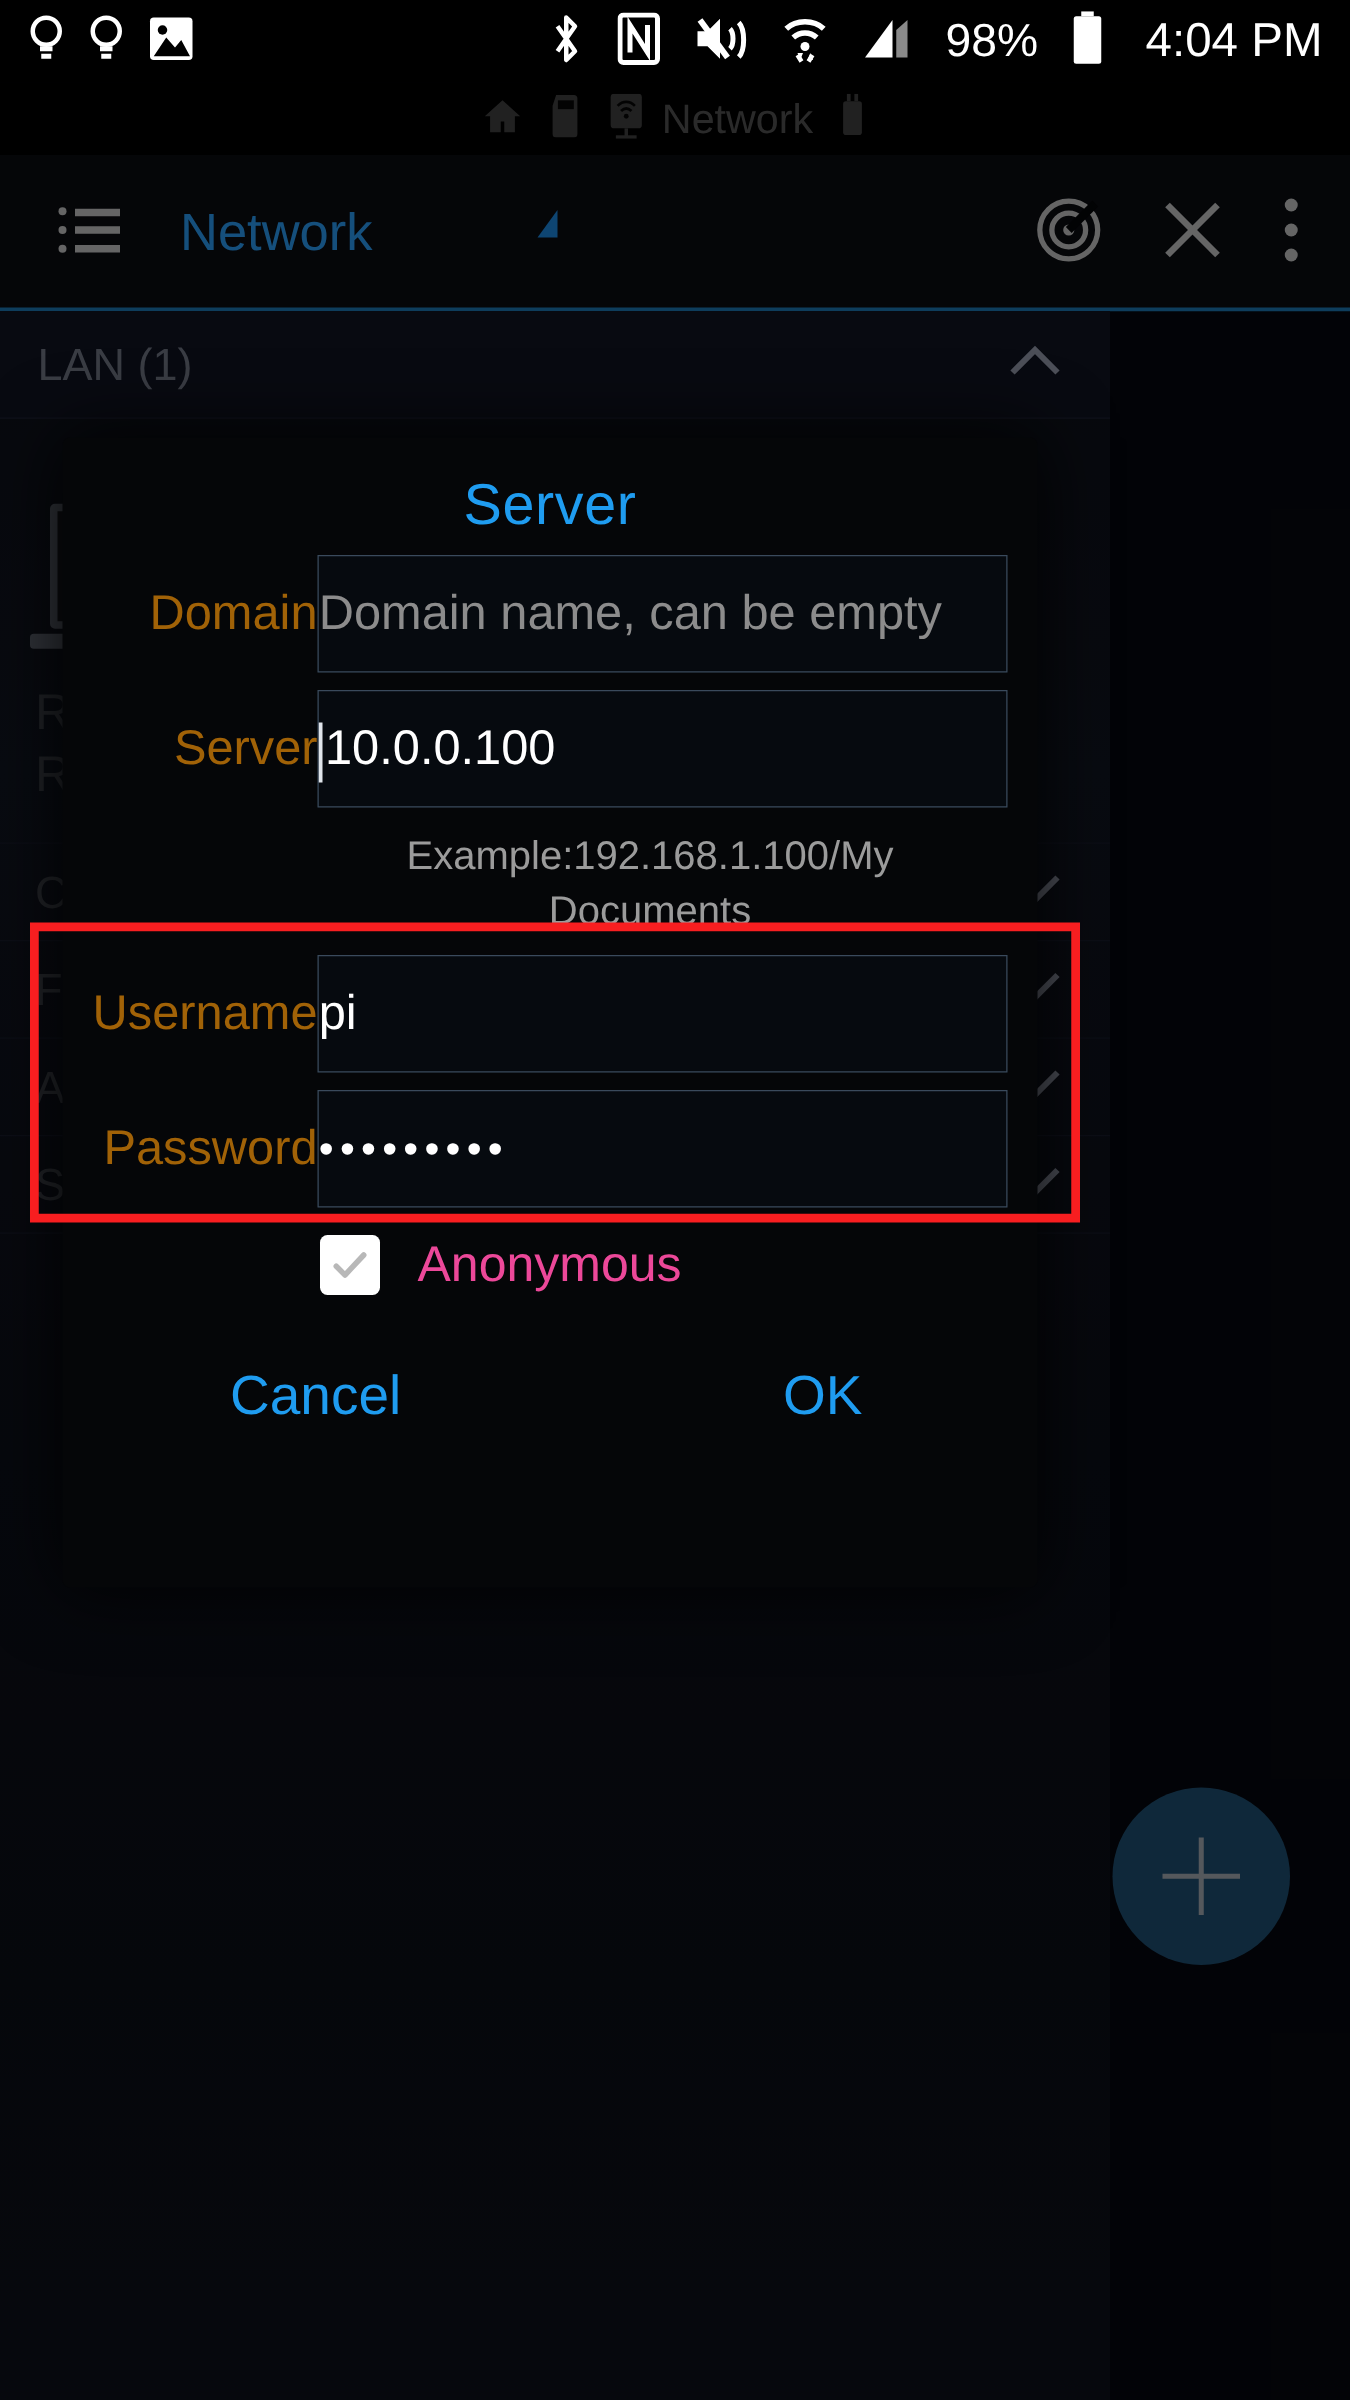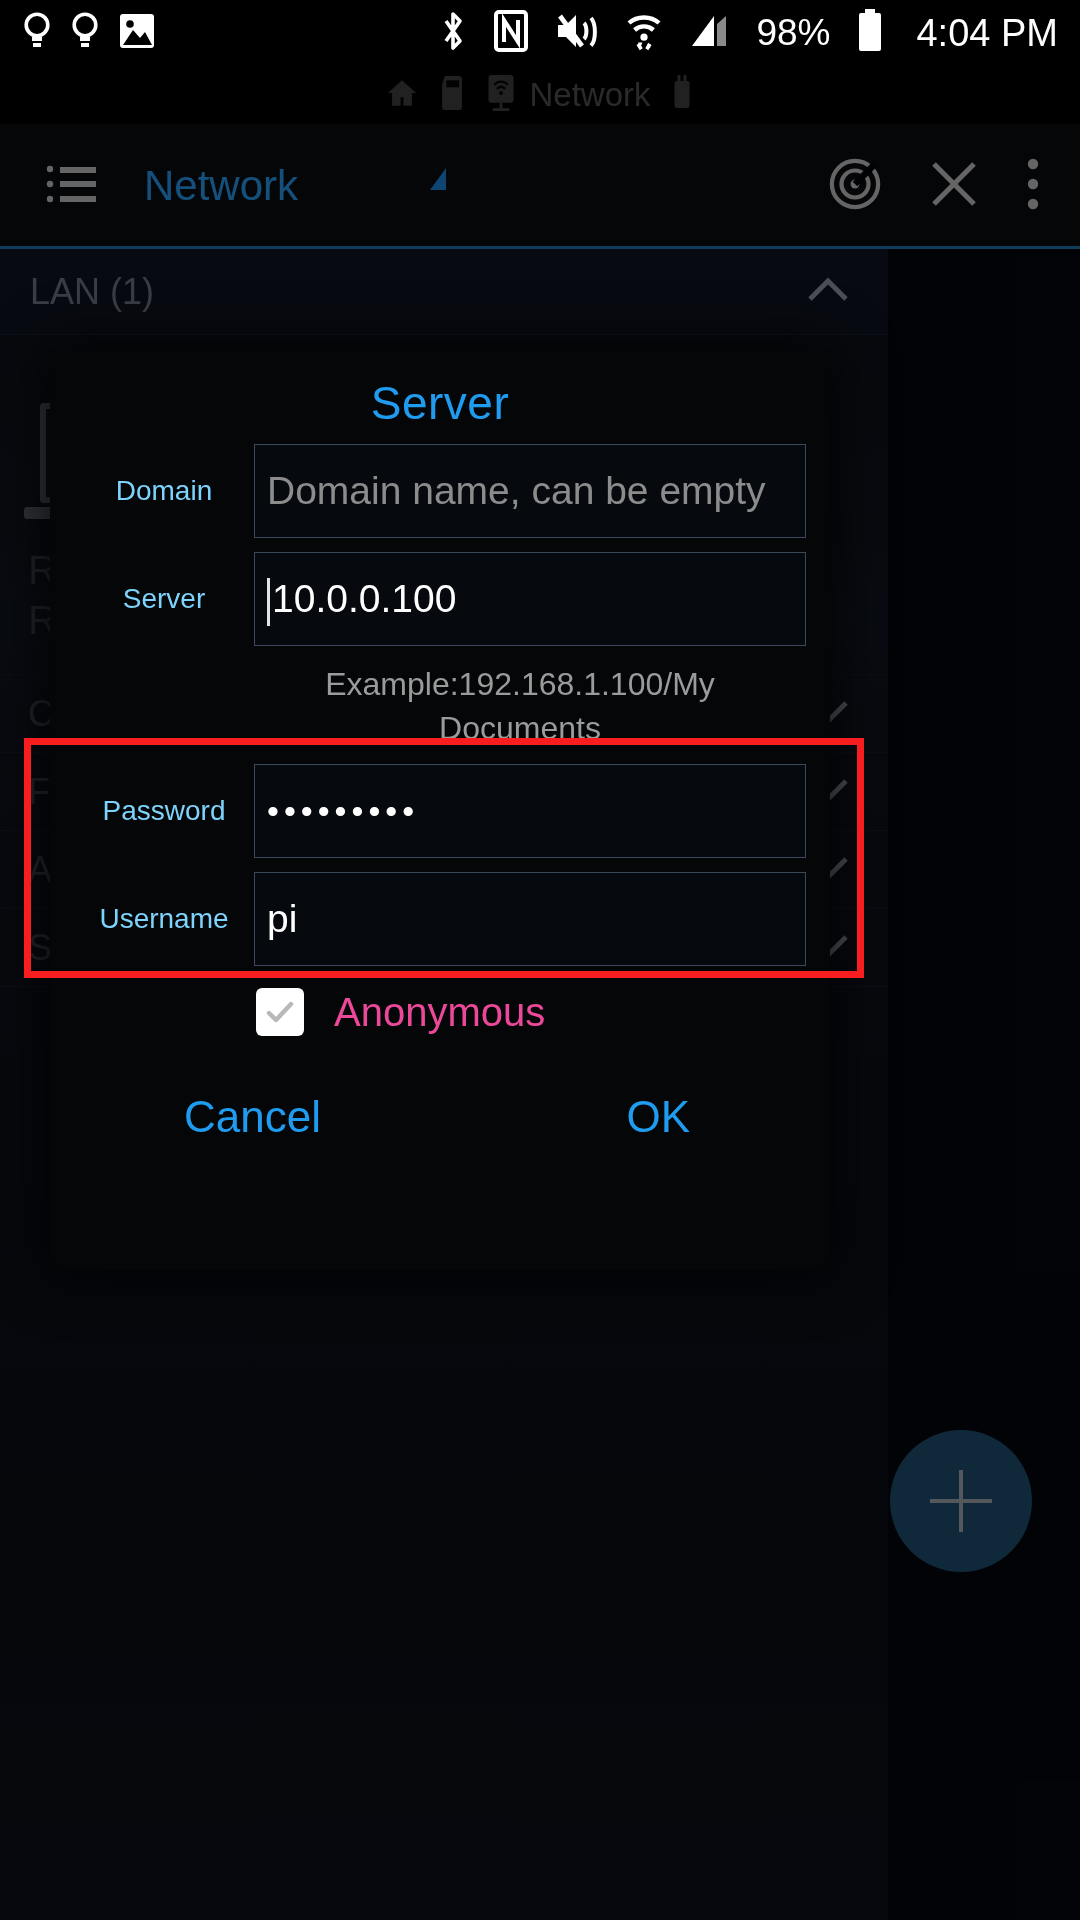--- a/index.html
+++ b/index.html
@@ -134,30 +134,30 @@
   #dlg-title {
     text-align: center; color: #1f9cf0;
     font-size: 46px; padding-top: 26px; letter-spacing: .5px;
   }
   .frow {
     display: flex; align-items: center;
     padding: 0 24px;
     margin-top: 14px;
   }
   .flabel {
-    color: #7dd3fc; font-size: 28px;
+    color: #a16207; font-size: 39px;
     width: 180px; flex: 0 0 180px;
-    text-align: center;
+    text-align: right;
   }
   .finput {
     flex: 1 1 auto; height: 94px;
     border: 1px solid #3a4a5c;
     background: #060a0f;
     display: flex; align-items: center;
-    padding-left: 12px;
+    padding-left: 0;
     position: relative;
   }
   .fval { color: #fff; font-size: 39px; }
   .fval.placeholder { color: #8c8c8c; }
   .fval.dots { color: #fff; font-size: 34px; letter-spacing: 5px; }
   .caret {
     display: inline-block; width: 3px; height: 48px;
     background: #dfe4ea; margin-right: 2px;
     position: relative; top: 3px;
   }
@@ -349,30 +349,30 @@
       <span class="flabel">Server</span>
       <div class="finput">
         <span class="caret"></span>
         <span class="fval">10.0.0.100</span>
       </div>
     </div>
 
     <div id="hint">Example:192.168.1.100/My Documents</div>
 
     <div class="frow">
+      <span class="flabel">Username</span>
+      <div class="finput">
+        <span class="fval">pi</span>
+      </div>
+    </div>
+
+    <div class="frow">
       <span class="flabel">Password</span>
       <div class="finput">
         <span class="fval dots">•••••••••</span>
-      </div>
-    </div>
-
-    <div class="frow">
-      <span class="flabel">Username</span>
-      <div class="finput">
-        <span class="fval">pi</span>
       </div>
     </div>
 
     <div id="anon-row">
       <span id="anon-box">
         <svg width="34" height="34" viewBox="0 0 17 17">
             <polyline points="3,9 6.5,12.5 14,4.5" fill="none" stroke="#b8b8b8" stroke-width="2.2" stroke-linecap="round" stroke-linejoin="round"></polyline>
           </svg>
       </span>
       <span id="anon-label">Anonymous</span>

